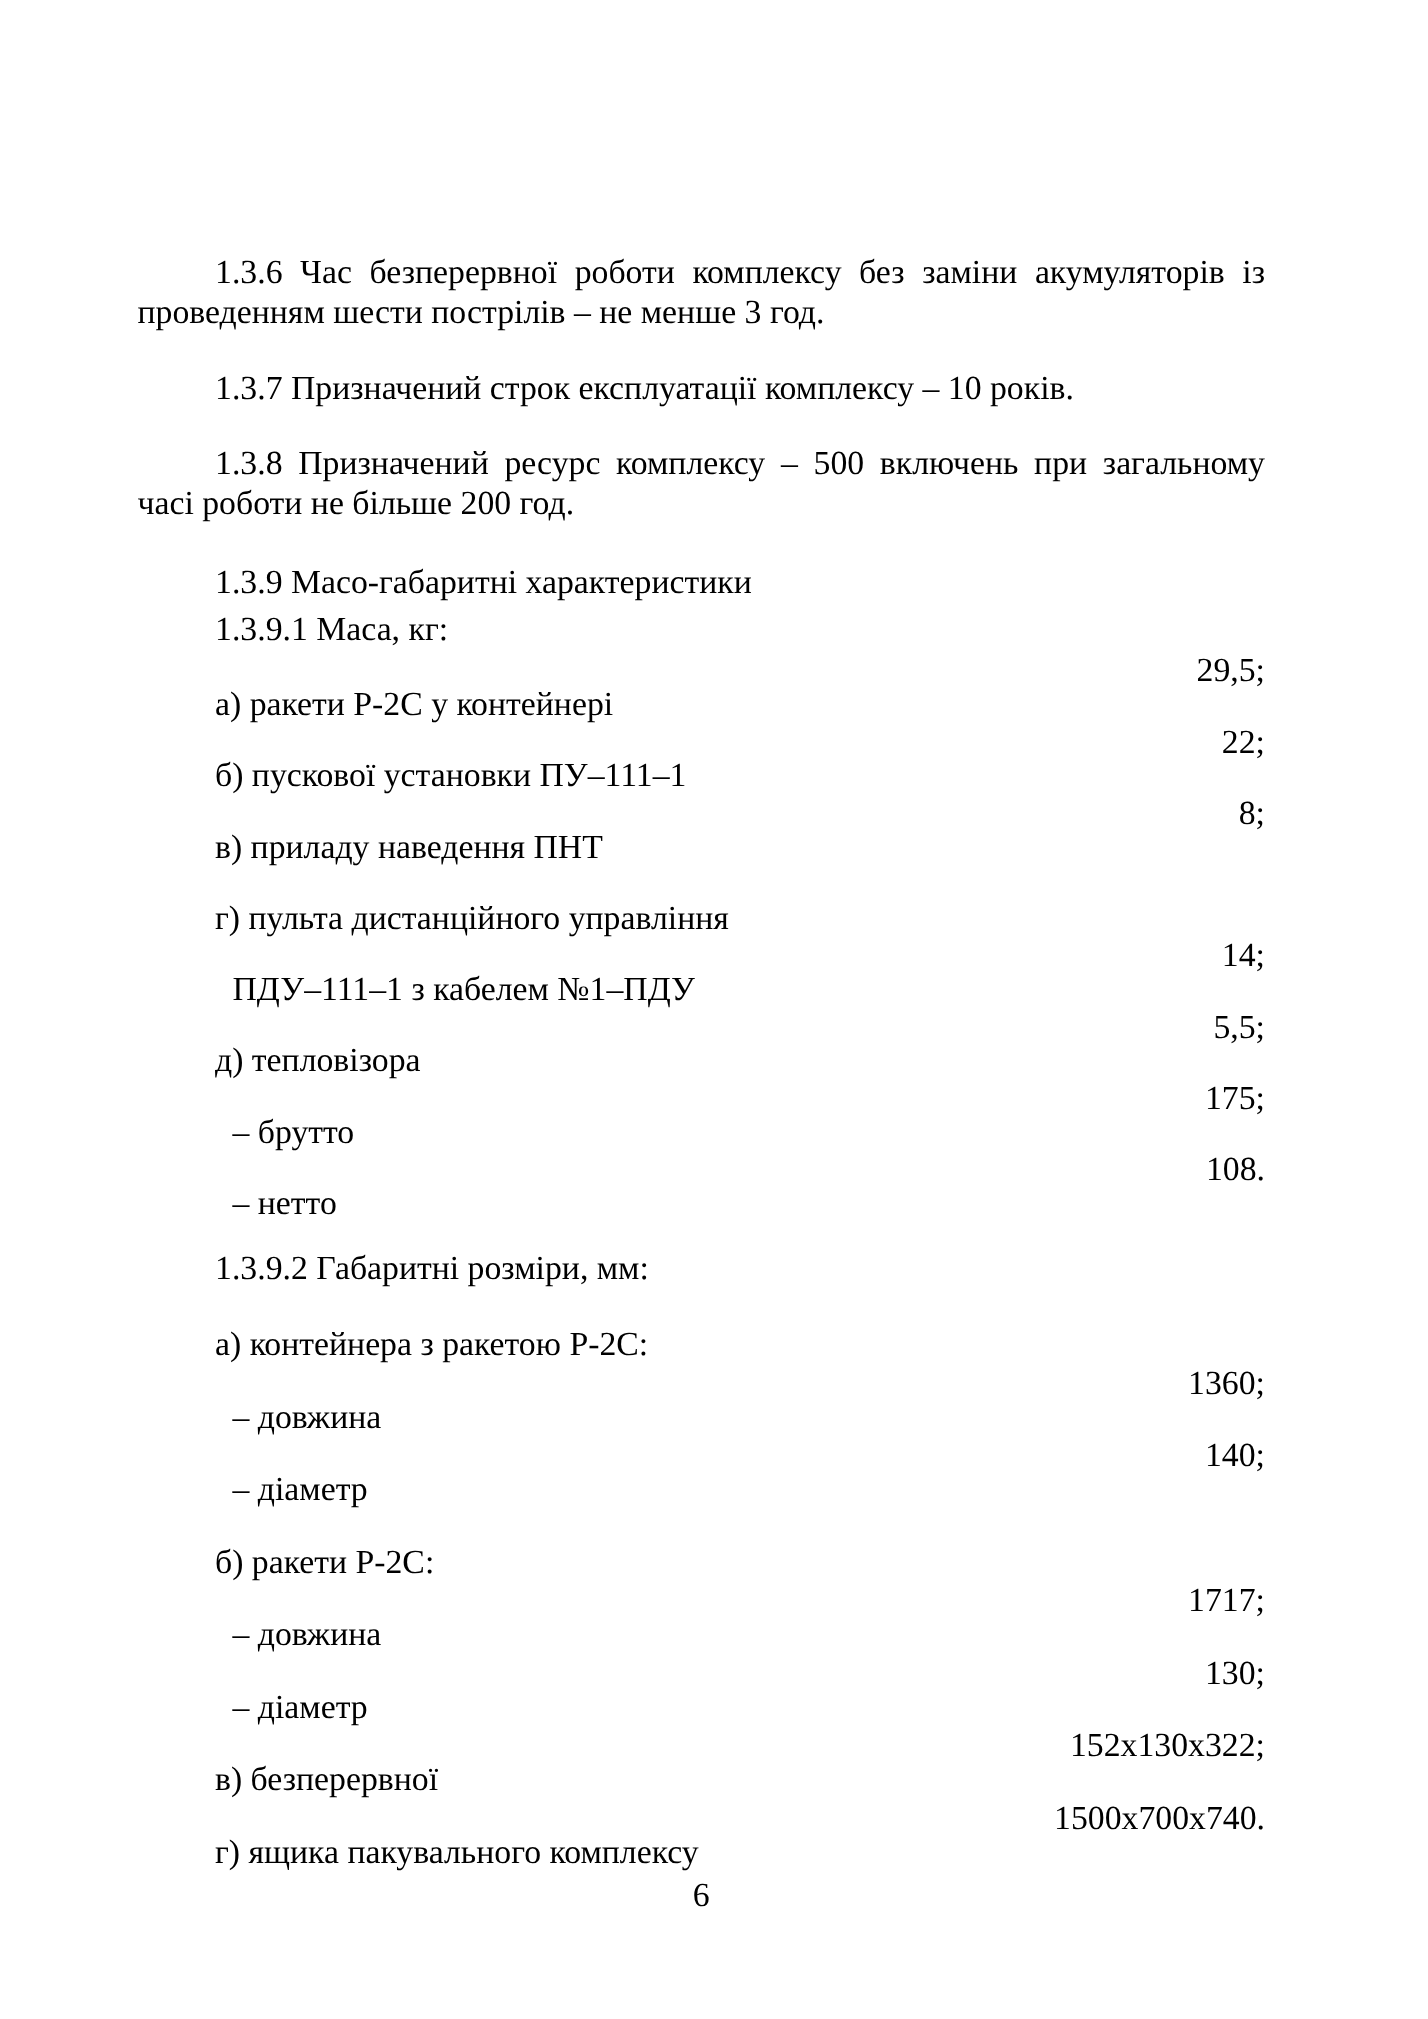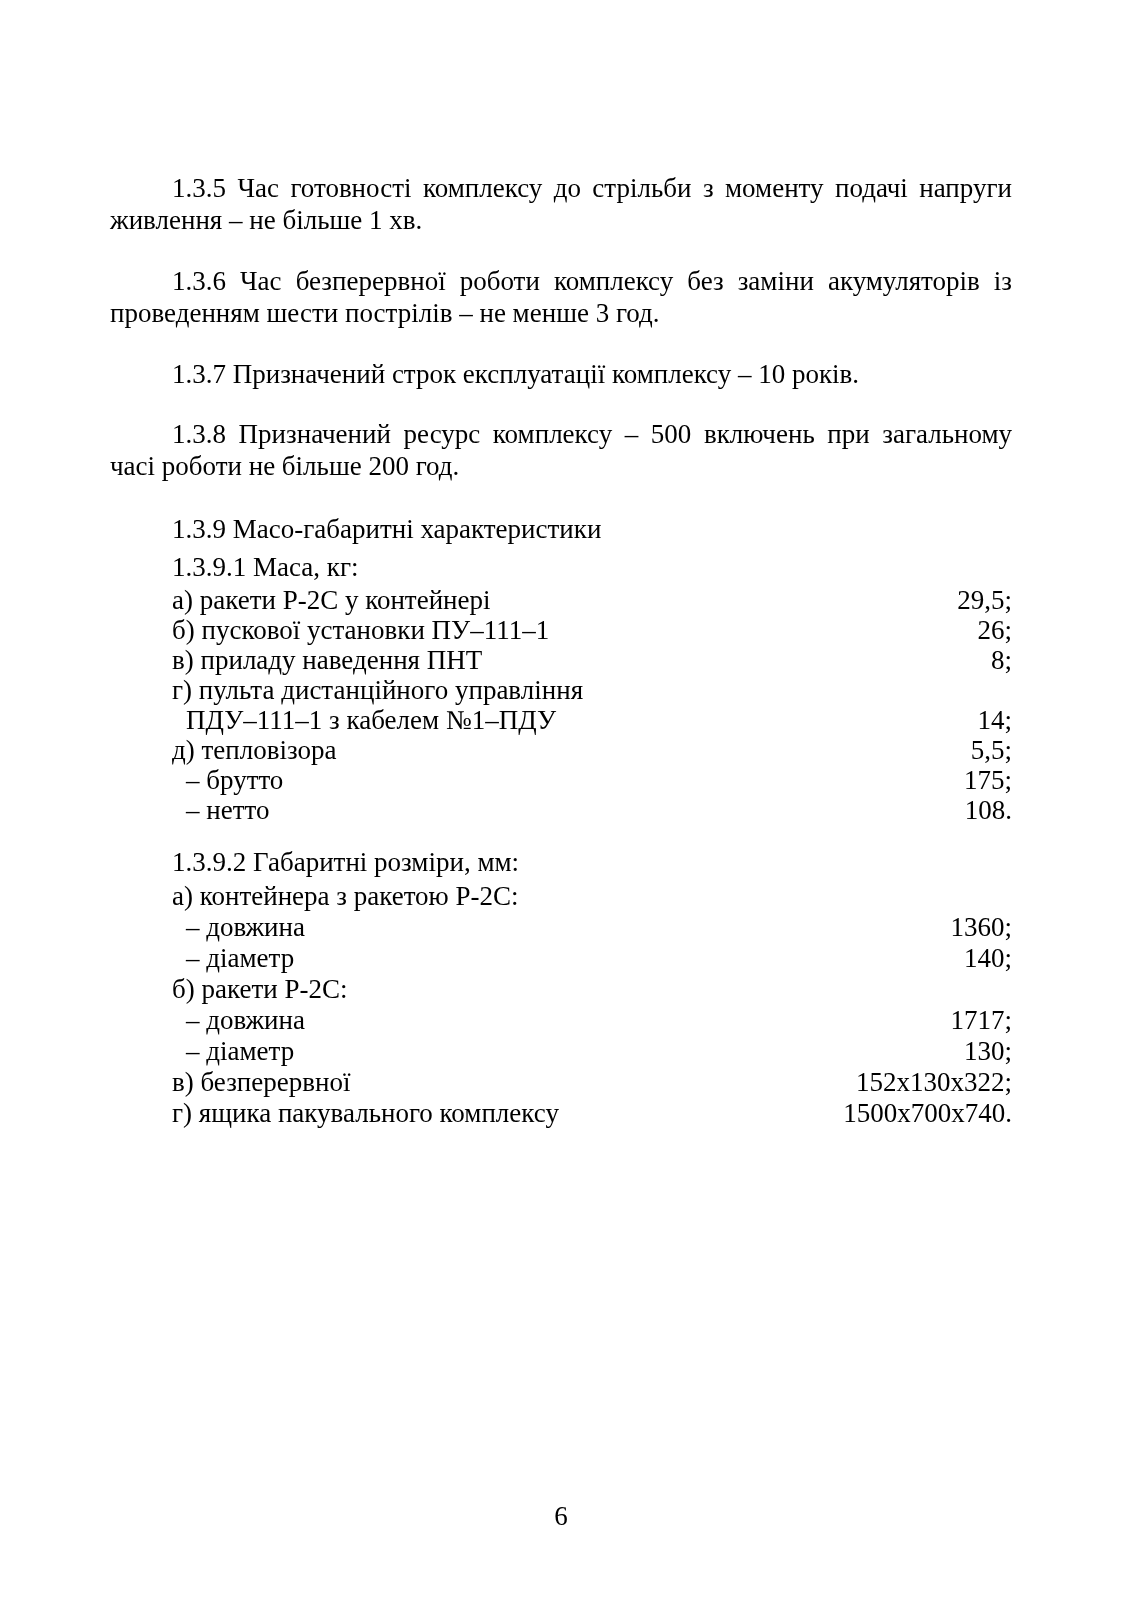--- a/index.html
+++ b/index.html
@@ -37,57 +37,56 @@
   .h1392 { margin-top: 21px; }
   .rows-mass { margin-top: 2px; }
   .rows-mass .spec-row { line-height: 30px; }
   .rows-dims { margin-top: 3px; }
   .rows-dims .spec-row { line-height: 31px; }
   .spec-row {
     display: flex;
     margin-left: 62px;
   }
   .spec-row.sub { margin-left: 76px; }
-  .spec-row .label { white-space: nowrap; }
+  .spec-row .label { white-space: nowrap; margin-top: 27px; }
   .spec-row .value {
     margin-left: auto;
     white-space: nowrap;
     text-align: center;
   }
   .page-number {
     position: absolute;
     top: 1500px;
     left: 110px;
     right: 130px;
     text-align: center;
     line-height: 32px;
   }
 </style>
 </head>
 <body>
 
 <div class="page">
   <div class="content">
 
-    <p class="para p135">1.3.5 Час готовності комплексу до стрільби з моменту подачі напруги живлення – не більше 1 хв.</p>
     <p class="para p136">1.3.6 Час безперервної роботи комплексу без заміни акумуляторів із проведенням шести пострілів – не менше 3 год.</p>
     <p class="para p137">1.3.7 Призначений строк експлуатації комплексу – 10 років.</p>
     <p class="para p138">1.3.8 Призначений ресурс комплексу – 500 включень при загальному часі роботи не більше 200 год.</p>
 
     <div class="heading h139">1.3.9 Масо-габаритні характеристики</div>
     <div class="heading h1391">1.3.9.1 Маса, кг:</div>
 
     <div class="rows-mass">
       <div class="spec-row">
         <span class="label">а) ракети Р-2С у контейнері</span>
         <span class="value">29,5;</span>
       </div>
       <div class="spec-row">
         <span class="label">б) пускової установки ПУ–111–1</span>
-        <span class="value">26;</span>
+        <span class="value">22;</span>
       </div>
       <div class="spec-row">
         <span class="label">в) приладу наведення ПНТ</span>
         <span class="value">8;</span>
       </div>
       <div class="spec-row">
         <span class="label">г) пульта дистанційного управління</span>
         <span class="value"></span>
       </div>
       <div class="spec-row sub">

